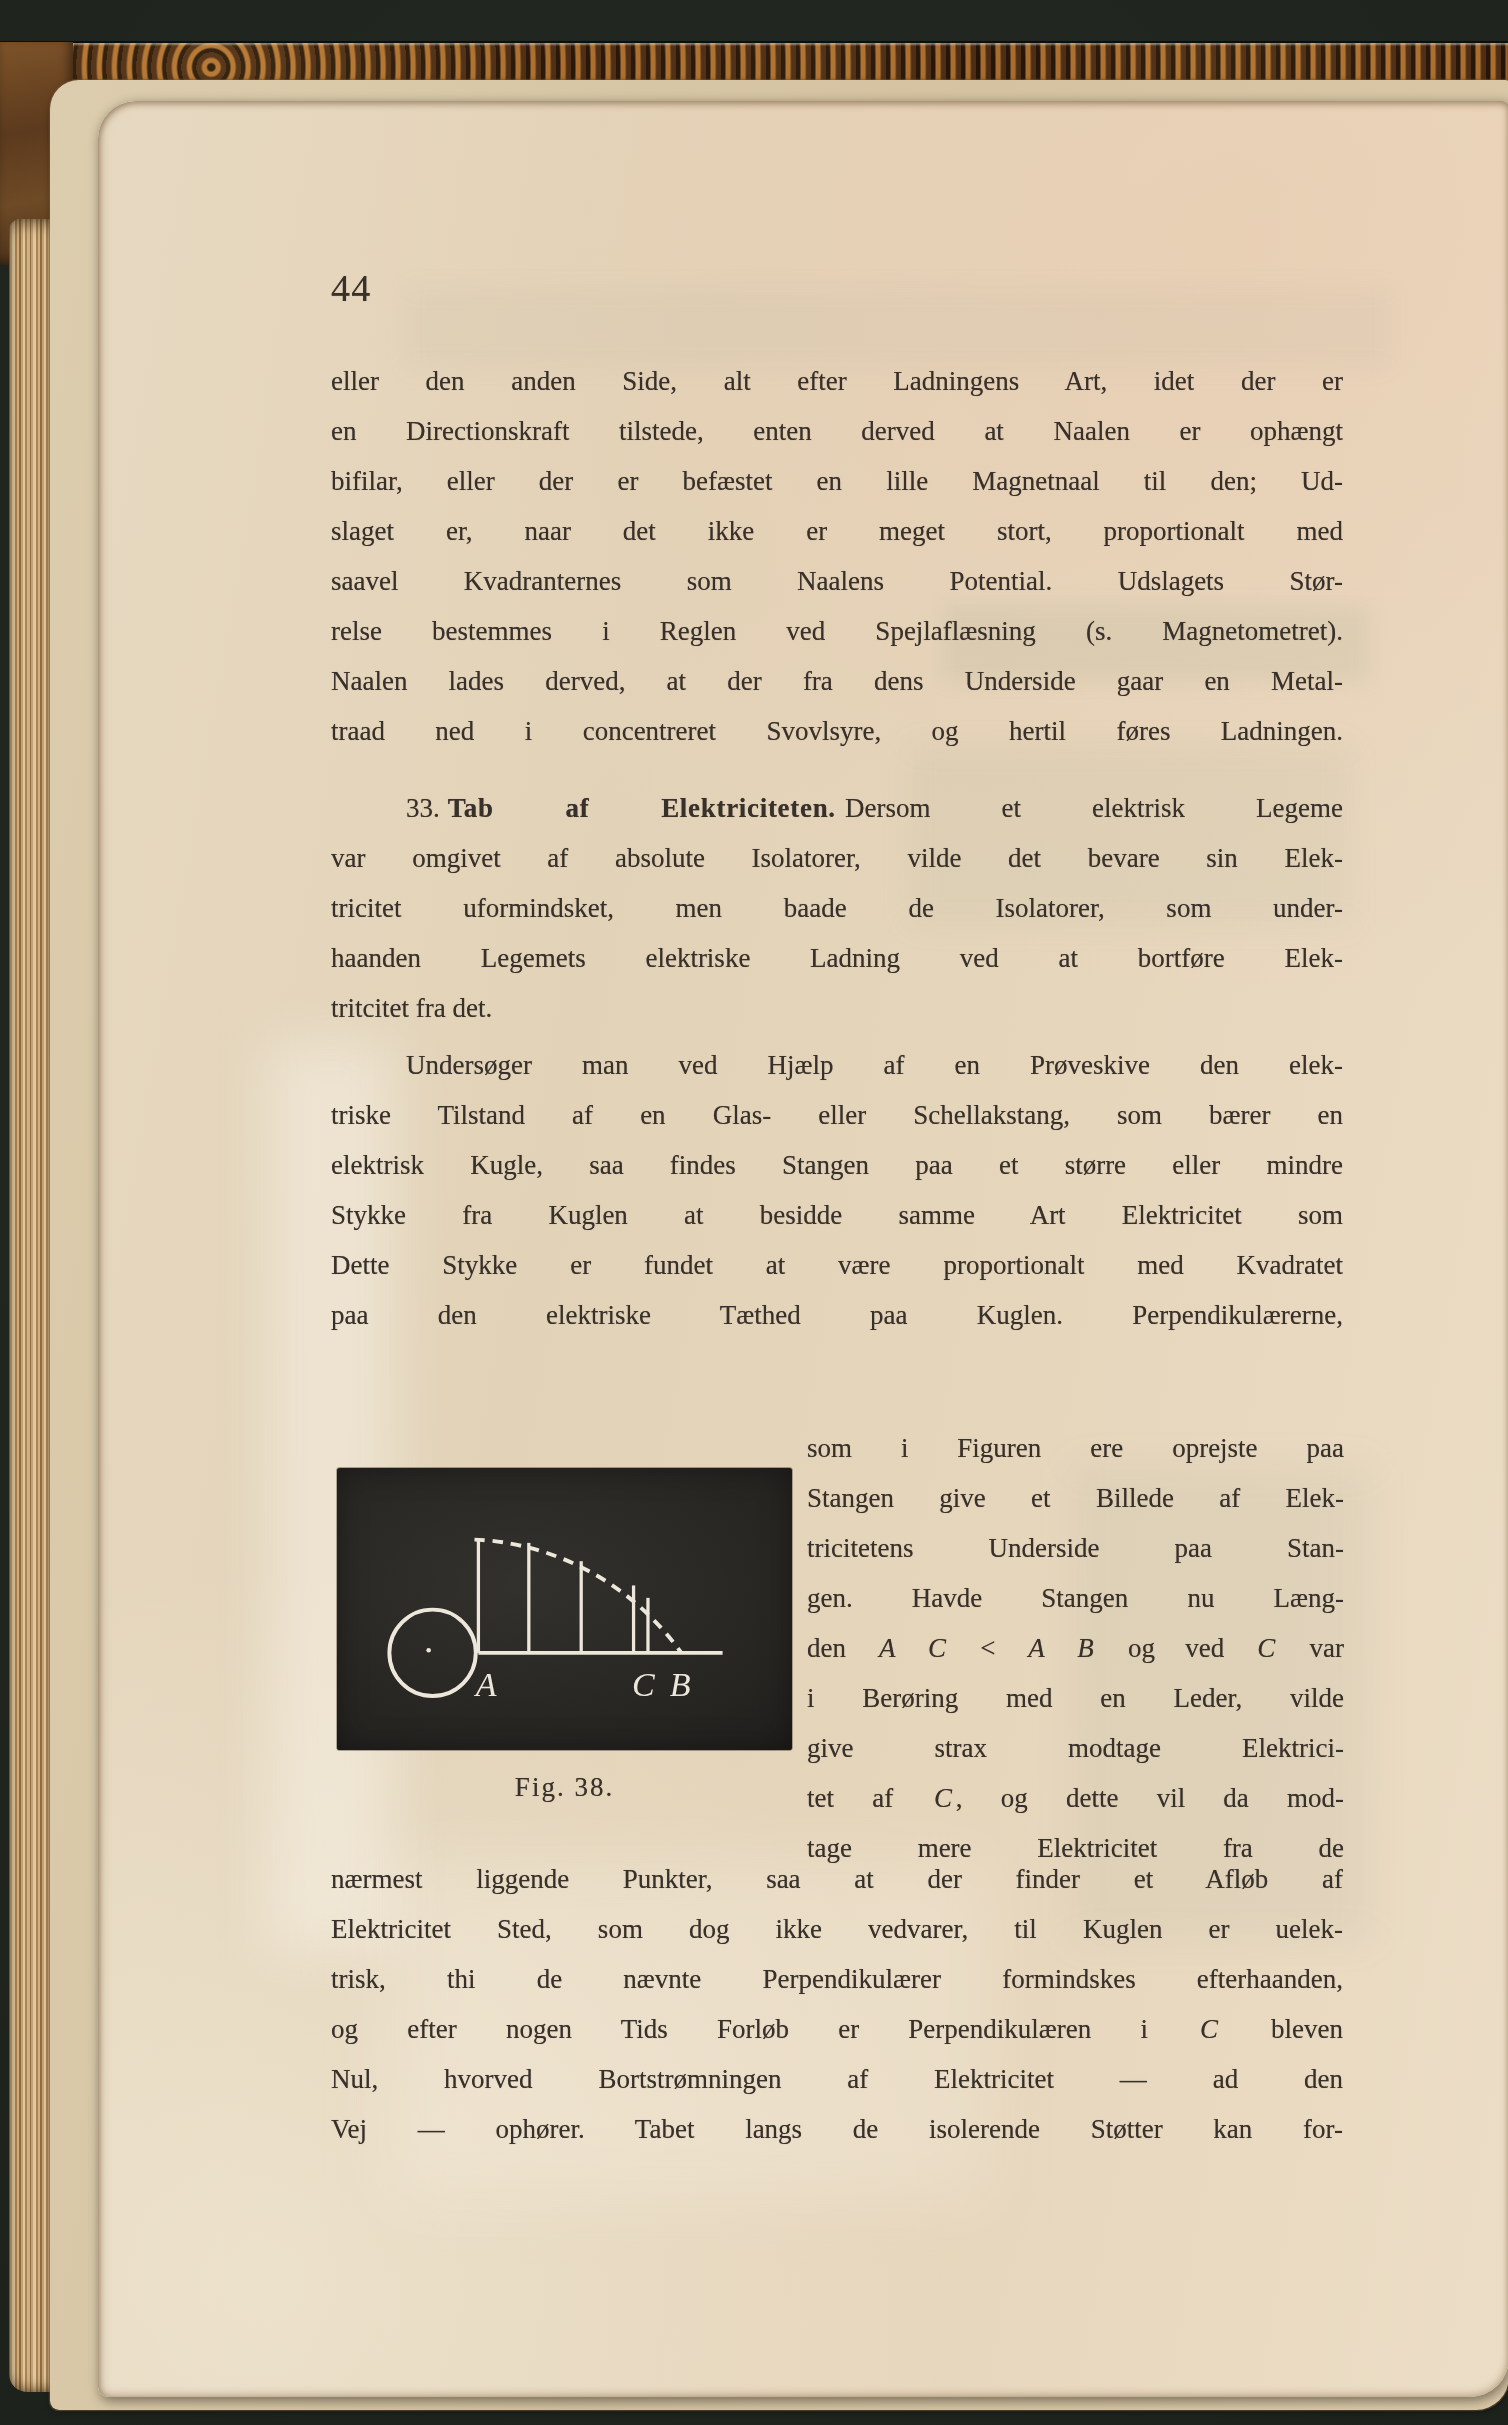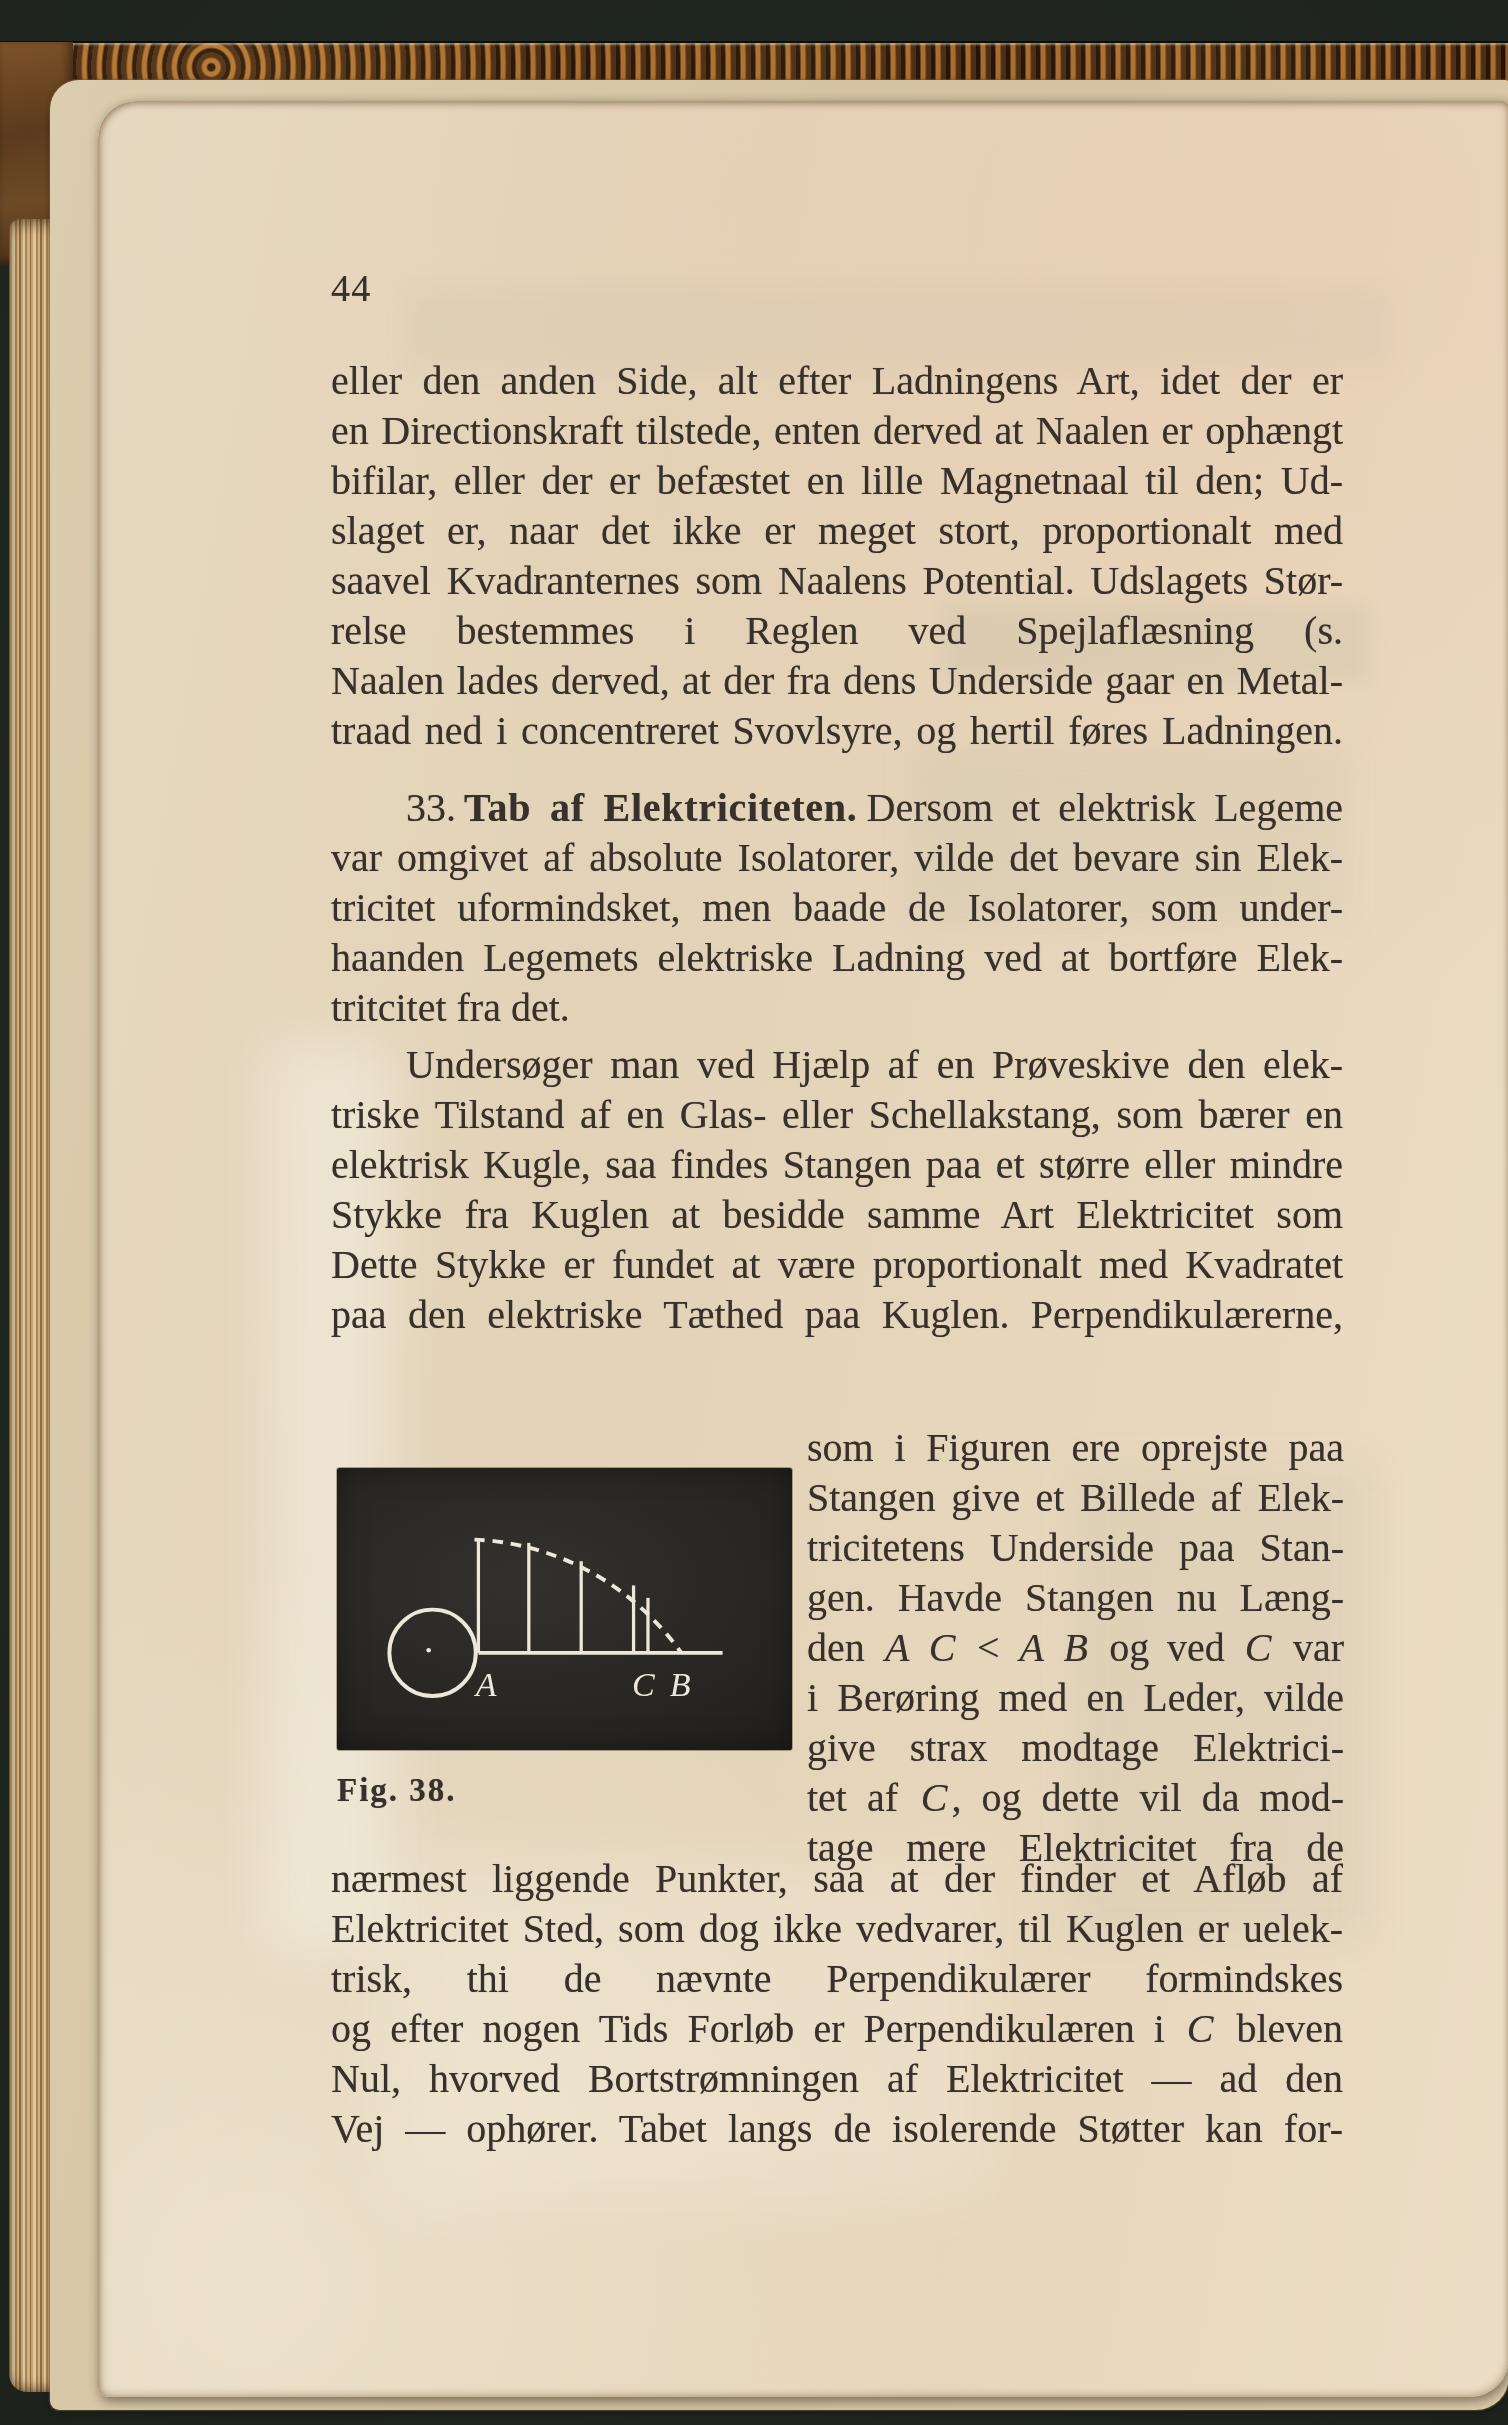--- a/index.html
+++ b/index.html
@@ -55,21 +55,21 @@
   .s4{left:1074px;top:1467px;width:295px;height:472px;background:rgba(150,158,132,.10);filter:blur(18.3px);}
   .s5{left:386px;top:1860px;width:602px;height:341px;background:rgba(255,252,242,.22);filter:blur(34px);}
   .s6{left:406px;top:288px;width:982px;height:79px;background:rgba(150,158,135,.07);filter:blur(10.5px);}
 
   .content{position:absolute;inset:0;color:#38302a;}
   .page-number{
     position:absolute;left:331px;top:266px;width:1012px;
     text-align:left;font-size:38px;letter-spacing:1.3px;
     text-shadow:0 0 0.7px rgba(56,48,40,.55);
   }
-  .textblock{position:absolute;font-size:40px;text-shadow:0 0 0.7px rgba(56,48,40,.5);}
+  .textblock{position:absolute;font-size:27px;text-shadow:0 0 0.7px rgba(56,48,40,.5);}
   #p1,#p2,#p3a,#p3b{left:331px;width:1012px;}
   #p1{top:356px;}
   #p2{top:783px;}
   #p3a{top:1040px;}
   #p3r{left:807px;width:537px;top:1423px;}
   #p3b{top:1854px;}
   .line{height:50px;line-height:50px;text-align:justify;text-align-last:justify;overflow:hidden;}
   .line.indent{text-indent:75px;}
   .line.short{text-align-last:left;}
   .line b{font-weight:bold;margin:0 9.2px 0 7.9px;letter-spacing:0.7px;}
@@ -77,21 +77,21 @@
 
   .figure{
     position:absolute;left:337px;top:1468px;width:455px;height:282px;
     background:radial-gradient(90% 80% at 40% 40%, #33312d, #262421 75%, #201e1c);
     border-radius:2.6px;
     box-shadow:0 0 0 0.7px rgba(30,25,18,.45), inset 0 0 30px rgba(0,0,0,.35);
   }
   .figure svg{display:block;width:100%;height:100%;}
   .fig-caption{
     position:absolute;left:337px;top:1772px;width:455px;
-    text-align:left;font-size:33px;font-weight:bold;letter-spacing:2px;
+    text-align:center;font-size:27px;font-weight:normal;letter-spacing:2px;
     text-shadow:0 0 0.7px rgba(56,48,40,.5);
   }
 </style>
 </head>
 <body>
 
 <div class="scene">
   <div class="leather-band"></div>
   <div class="leather-left"></div>
   <div class="page-stack"></div>

